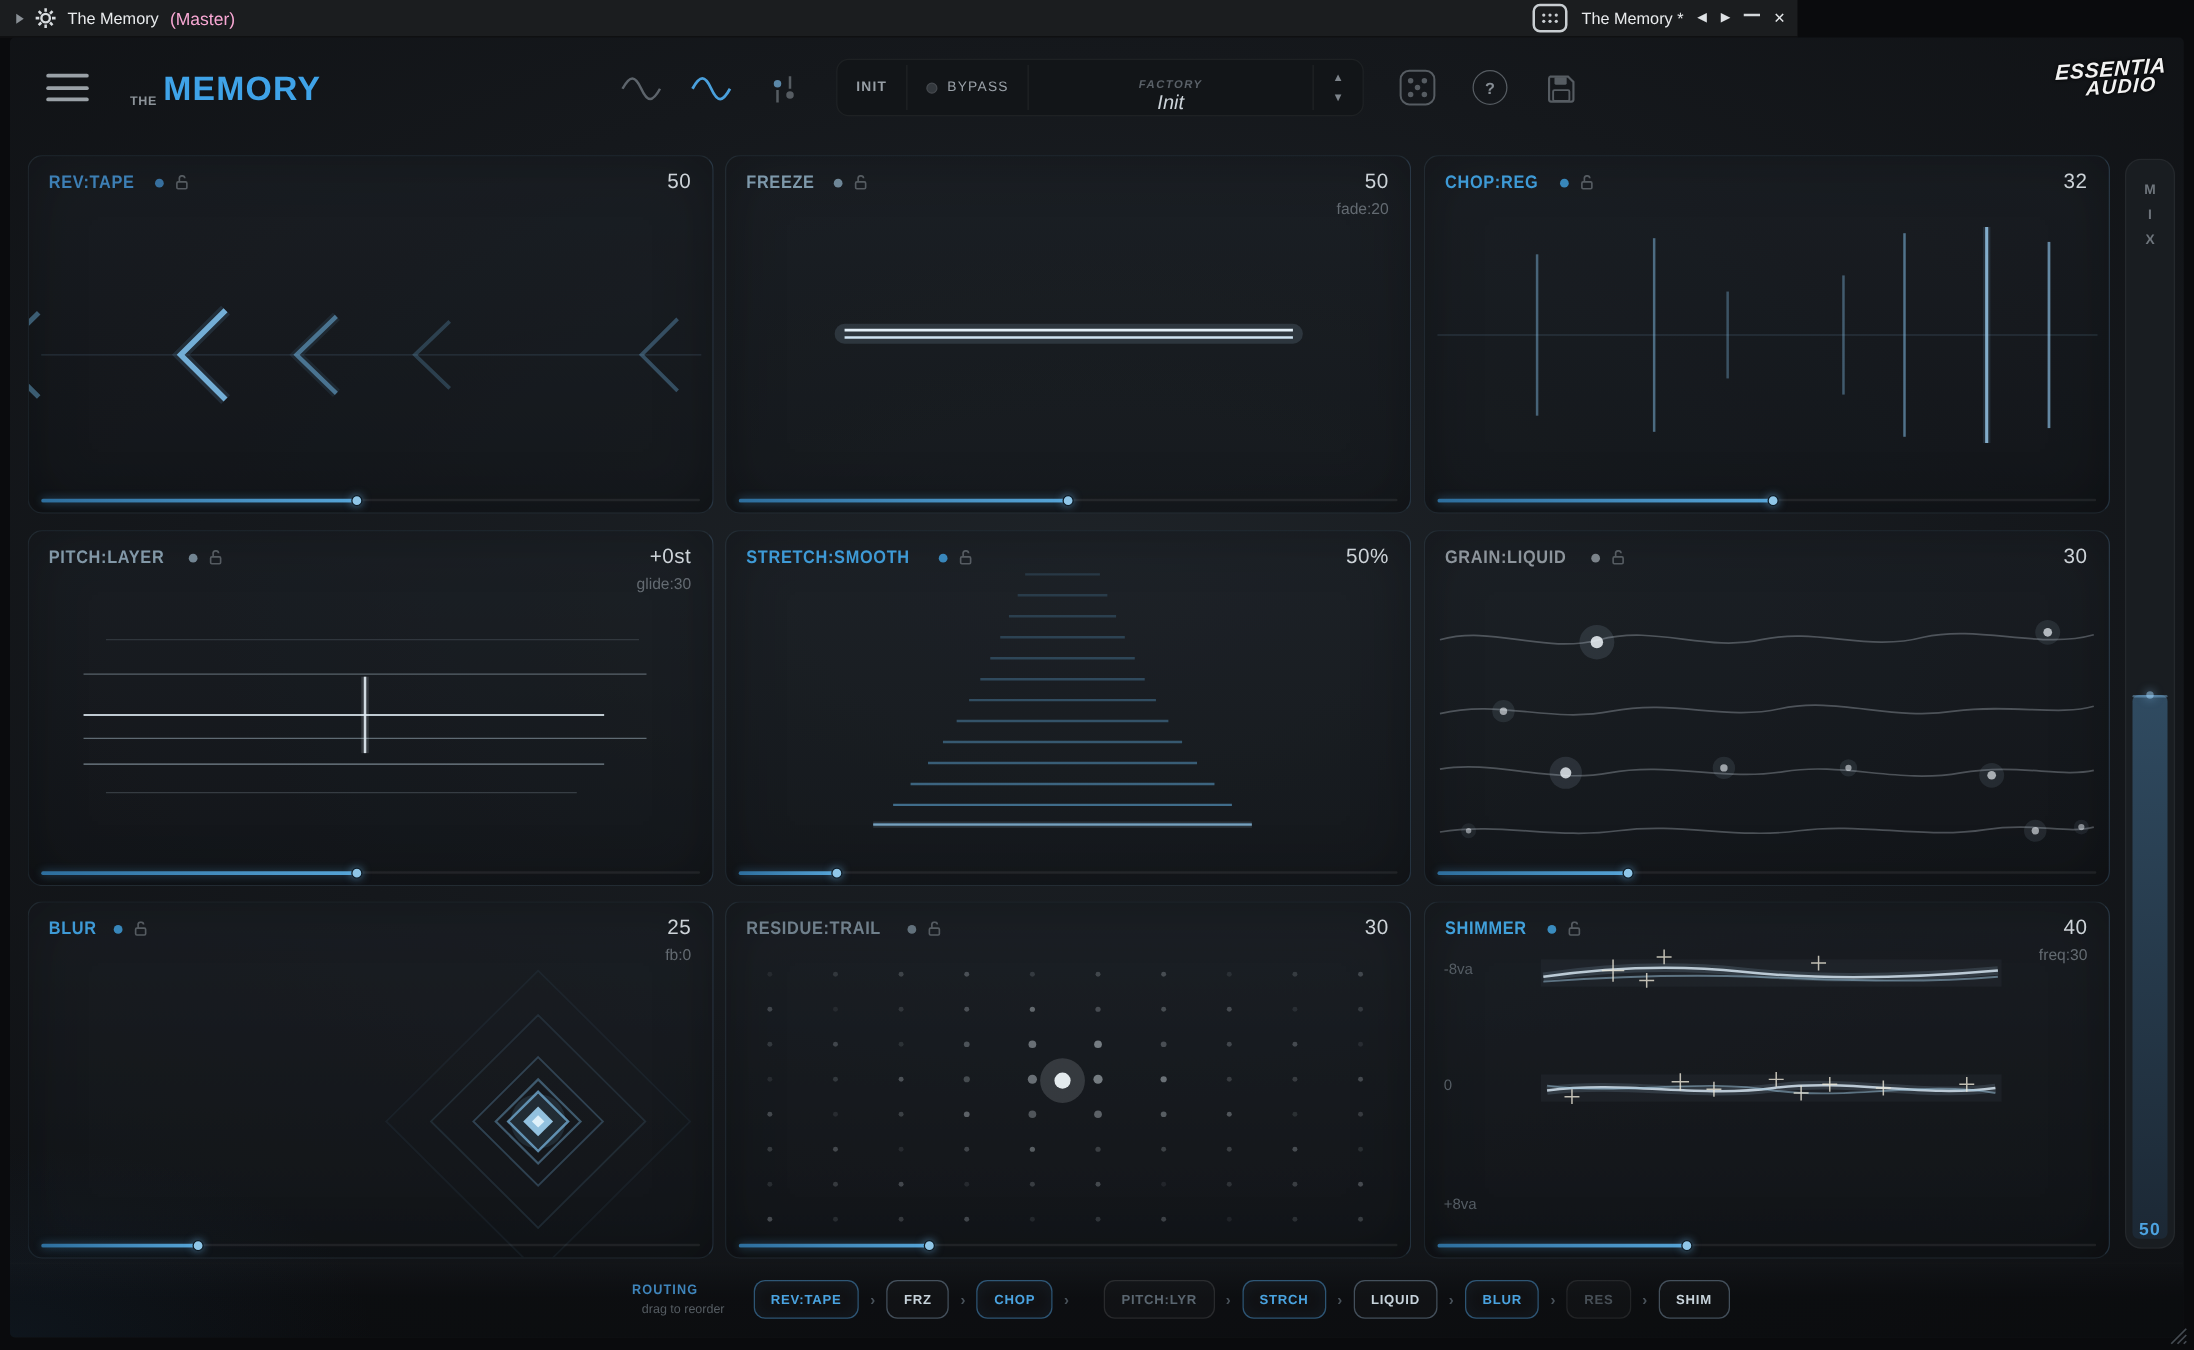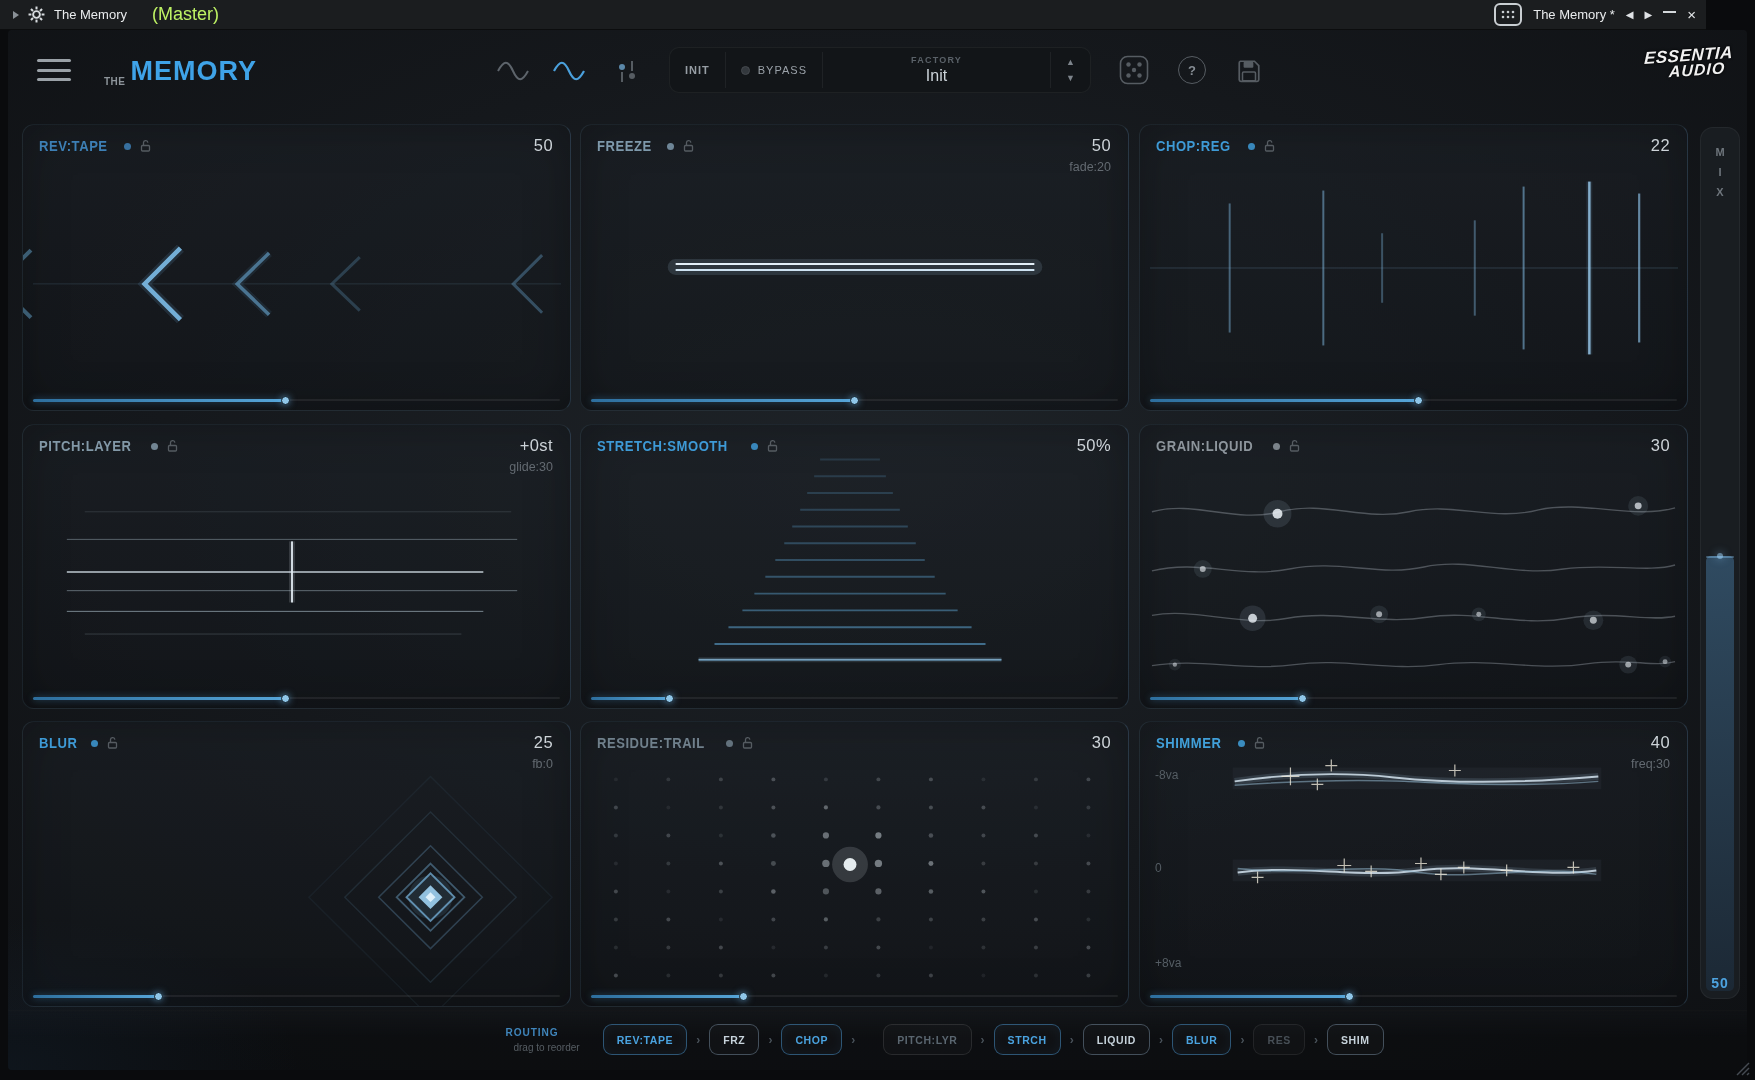--- a/index.html
+++ b/index.html
@@ -1,25 +1,25 @@
 <!DOCTYPE html>
 <html><head>
 <meta charset="utf-8">
 <style>
   * { box-sizing: border-box; margin:0; padding:0; }
   html,body { width:1755px; height:1080px; background:#0a0b0d; overflow:hidden;
     font-family:"Liberation Sans","DejaVu Sans",sans-serif; -webkit-font-smoothing:antialiased; }
 
   
-  .titlebar { position:absolute; left:0; top:0; width:1706px; height:30px; background:#1b1d1f;
+  .titlebar { position:absolute; left:0; top:0; width:1438px; height:30px; background:#1b1d1f;
     border-bottom:1px solid #0c0d0e; display:flex; align-items:center; }
   .tb-left { display:flex; align-items:center; gap:9px; padding-left:13px; }
   .tb-play { width:0; height:0; border-left:6px solid #8a9096; border-top:4px solid transparent; border-bottom:4px solid transparent; }
   .tb-title { color:#e9ebed; font-size:13px; }
-  .tb-sub { color:#bef264; font-size:18px;margin-left:16px; }
+  .tb-sub { color:#f9a8d4; font-size:14px; }
   .tb-right { margin-left:auto; display:flex; align-items:center; gap:11px; padding-right:10px; }
   .tb-doc { color:#e9ebed; font-size:13px; }
   .tb-arrow { color:#dfe2e5; font-size:10px; cursor:default; }
   .tb-min { width:13px; height:2px; background:#d4d8db; margin-top:-6px; }
   .tb-close { color:#e4e7e9; font-size:15px; line-height:1; }
   .kbd-btn { width:28px; height:23px; border:2px solid #c9ced2; border-radius:6px; display:flex; align-items:center; justify-content:center; }
 
   
   .plugin { position:absolute; left:8px; top:30px; width:1739px; height:1040px; border-radius:4px;
     background:radial-gradient(1300px 760px at 50% 42%, #1e2328 0%, #15181c 55%, #0f1114 100%); overflow:hidden; }
@@ -33,21 +33,21 @@
   .brand-the { color:#8d949a; font-size:10px; font-weight:bold; letter-spacing:.5px; margin-top:-10px; }
   .brand-name { color:#3fa3e8; font-size:27px; font-weight:800; letter-spacing:1px; }
   .hicon { position:absolute; top:26px; display:flex; align-items:center; justify-content:center; }
   .presetbox { position:absolute; left:661px; top:17px; width:422px; height:46px; border-radius:10px;
     background:rgba(18,21,24,.85); border:1px solid rgba(255,255,255,.05); display:flex; align-items:stretch; }
   .pb-sec { display:flex; align-items:center; padding:0 15px; }
   .pb-div { width:1px; background:rgba(255,255,255,.06); margin:4px 0; }
   .pb-init { color:#979ea5; font-size:11px; font-weight:bold; letter-spacing:1px; }
   .pb-byp-dot { width:9px; height:9px; border-radius:50%; background:#33383d; border:1px solid #45494e; margin-right:8px; }
   .pb-byp { color:#9aa1a8; font-size:11px; font-weight:normal; letter-spacing:1px; }
-  .pb-center { flex:1; display:flex; flex-direction:column; align-items:center; justify-content:center; }
+  .pb-center { flex:1; display:flex; flex-direction:column; align-items:center; justify-content:flex-end;font-style:italic; }
   .pb-bank { color:#5a6168; font-size:9px; font-weight:bold; letter-spacing:1.2px; }
   .pb-name { color:#ccd3d9; font-size:16px; margin-top:2px; }
   .pb-arrows { display:flex; flex-direction:column; align-items:center; justify-content:center; gap:7px; padding:0 15px; }
   .pb-arrows span { color:#7d848b; font-size:9px; line-height:1; cursor:pointer; }
   .round-btn { border:1.5px solid #565c62; border-radius:50%; width:28px; height:28px; display:flex; align-items:center; justify-content:center; color:#868d94; font-size:13px; font-weight:bold; }
   .essentia { position:absolute; left:1628px; top:16px; width:104px; height:52px; transform:rotate(-4deg) skewX(-6deg); text-align:center; }
   .essentia .l1 { color:#f1f1f1; font-weight:800; font-style:italic; font-size:17px; letter-spacing:.5px; text-shadow:0 0 3px rgba(0,0,0,.9),0 0 1px #000; }
   .essentia .l2 { color:#f1f1f1; font-weight:800; font-style:italic; font-size:16px; letter-spacing:1px; margin-top:-4px; margin-left:18px; text-shadow:0 0 3px rgba(0,0,0,.9),0 0 1px #000; }
 
   
@@ -284,21 +284,21 @@
     <div class="panel-head">
       <span class="panel-title" style="color: rgb(62, 154, 214);">CHOP:REG</span>
       <span class="panel-dot" style="background: rgb(62, 154, 214);"></span>
       <span class="lock">
           <svg width="11" height="12" viewBox="0 0 11 12">
             <rect x="1.5" y="5.5" width="8" height="5.5" rx="1" fill="none" stroke="#6a7177" stroke-width="1.3"></rect>
             <path d="M3.5 5.5 V3.2 A2.2 2.2 0 0 1 7.9 2.6" fill="none" stroke="#6a7177" stroke-width="1.3"></path>
           </svg>
         </span>
     </div>
-    <span class="panel-value">22</span>
+    <span class="panel-value">32</span>
     <svg class="viz" viewBox="0 0 549 287" preserveAspectRatio="none">
       <line x1="10" y1="144" x2="540" y2="144" stroke="#7aa8cc" stroke-opacity="0.25" stroke-width="1"></line>
       <line x1="90" y1="79" x2="90" y2="209" stroke="#82bce4" stroke-width="2" opacity="0.45"></line>
       <line x1="184" y1="66" x2="184" y2="222" stroke="#82bce4" stroke-width="2" opacity="0.5"></line>
       <line x1="243" y1="109" x2="243" y2="179" stroke="#82bce4" stroke-width="2" opacity="0.35"></line>
       <line x1="336" y1="96" x2="336" y2="192" stroke="#82bce4" stroke-width="2" opacity="0.4"></line>
       <line x1="385" y1="62" x2="385" y2="226" stroke="#82bce4" stroke-width="2" opacity="0.55"></line>
       <line x1="451" y1="57" x2="451" y2="231" stroke="#82bce4" stroke-width="6" opacity="0.12"></line>
       <line x1="451" y1="57" x2="451" y2="231" stroke="#9ccdf0" stroke-width="2.5" opacity="0.8"></line>
       <line x1="501" y1="69" x2="501" y2="219" stroke="#8fc4ea" stroke-width="2.2" opacity="0.65"></line>

